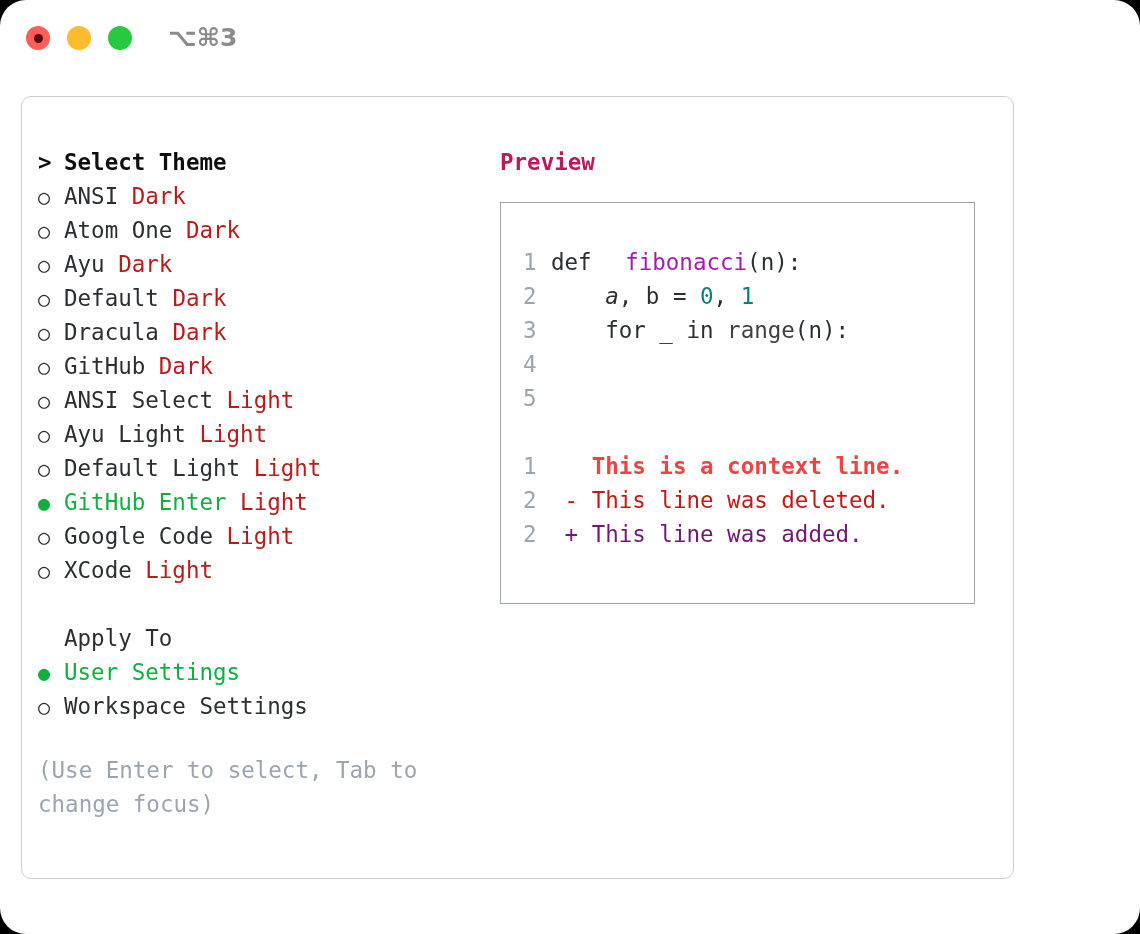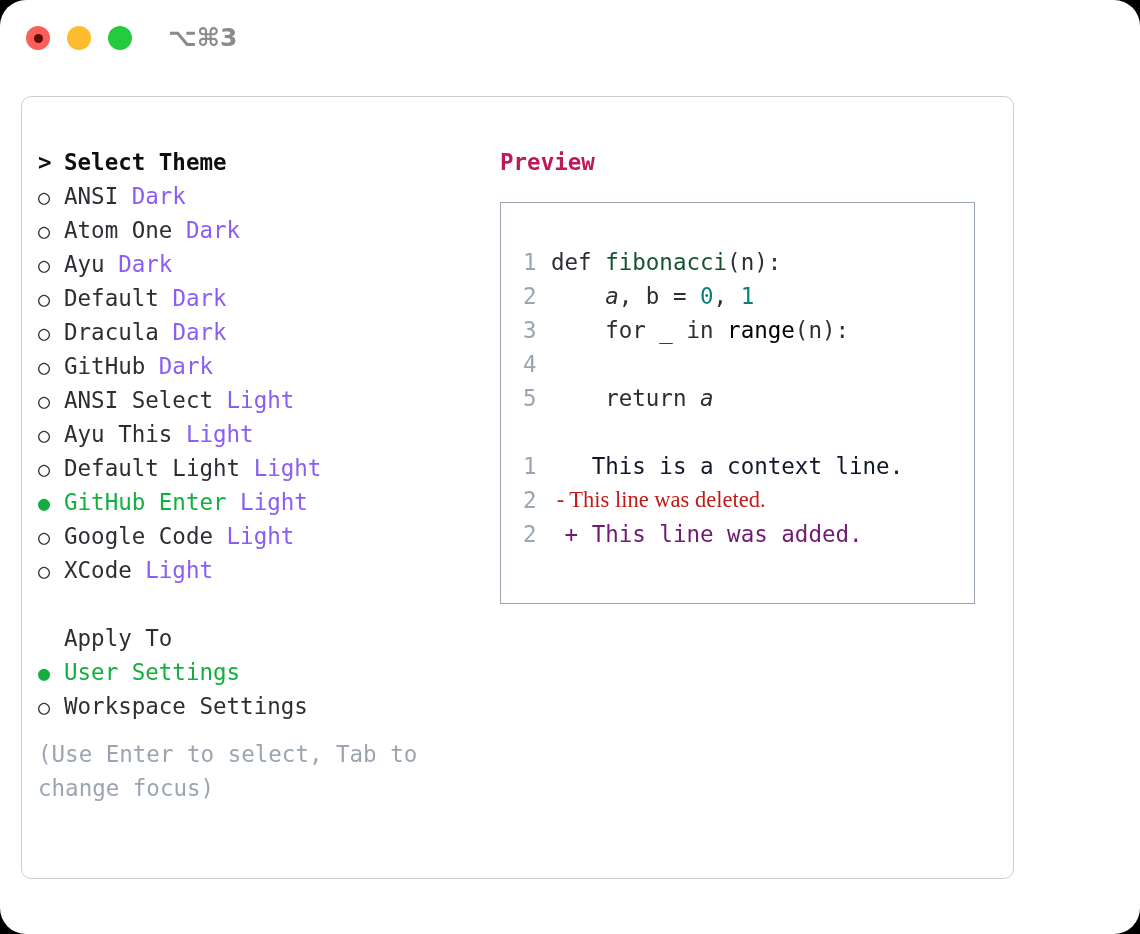--- a/index.html
+++ b/index.html
@@ -110,29 +110,29 @@
     text-align: left;
   }
   .section-head {
     font-weight: bold;
     color: #0c0e10;
   }
   .radio-dot {
     font-size: 20px;
   }
   .dim {
-    color: #8b5cf6;
+    color: #b91c1c;
   }
   .sel {
     color: #11b03e;
   }
   .spacer-row { height: 34px; }
 
   .hint {
-    margin-top: 14px;
+    margin-top: 30px;
     font-size: 22.5px;
     line-height: 34px;
     color: #9aa5b1;
     width: 400px;
     white-space: pre-wrap;
   }
 
   
   .right-col {
     position: absolute;
@@ -163,27 +163,27 @@
     white-space: pre;
   }
   .lineno {
     display: inline-block;
     width: 28px;
     flex: 0 0 28px;
     color: #9aa5b1;
     text-align: left;
   }
   .code-body { color: #2b2f33; }
-  .tok-func   { color: #14532d; }
+  .tok-func   { color: #a21caf; margin-left: 20px; }
   .tok-num    { color: #0b7d77; }
-  .tok-builtin{ color: #000000; }
+  .tok-builtin{ color: #404040; }
   .tok-var    { font-style: italic; color: #2b2f33; }
   .blank-line { height: 34px; }
-  .diff-ctx { color: #0f172a; }
-  .diff-del { color: #c21b17; font-family: Liberation Serif, serif; }
+  .diff-ctx { color: #ef4444; font-weight: bold; }
+  .diff-del { color: #c21b17; }
   .diff-add { color: #701a75; }
 </style>
 </head>
 <body>
 
 <div class="window">
 
   <div class="titlebar">
     <div class="lights">
       <span class="light light-red"></span>
@@ -198,21 +198,21 @@
     <div class="left-col">
       <div id="theme-list">
           <div class="row section-head"><span class="marker">&gt;</span><span>Select Theme</span></div>
           <div class="row"><span class="marker radio-dot">○</span><span>ANSI</span><span> </span><span class="dim">Dark</span></div>
           <div class="row"><span class="marker radio-dot">○</span><span>Atom One</span><span> </span><span class="dim">Dark</span></div>
           <div class="row"><span class="marker radio-dot">○</span><span>Ayu</span><span> </span><span class="dim">Dark</span></div>
           <div class="row"><span class="marker radio-dot">○</span><span>Default</span><span> </span><span class="dim">Dark</span></div>
           <div class="row"><span class="marker radio-dot">○</span><span>Dracula</span><span> </span><span class="dim">Dark</span></div>
           <div class="row"><span class="marker radio-dot">○</span><span>GitHub</span><span> </span><span class="dim">Dark</span></div>
           <div class="row"><span class="marker radio-dot">○</span><span>ANSI Select</span><span> </span><span class="dim">Light</span></div>
-          <div class="row"><span class="marker radio-dot">○</span><span>Ayu This</span><span> </span><span class="dim">Light</span></div>
+          <div class="row"><span class="marker radio-dot">○</span><span>Ayu Light</span><span> </span><span class="dim">Light</span></div>
           <div class="row"><span class="marker radio-dot">○</span><span>Default Light</span><span> </span><span class="dim">Light</span></div>
           <div class="row"><span class="marker radio-dot sel">●</span><span class="sel">GitHub Enter</span><span> </span><span class="dim">Light</span></div>
           <div class="row"><span class="marker radio-dot">○</span><span>Google Code</span><span> </span><span class="dim">Light</span></div>
           <div class="row"><span class="marker radio-dot">○</span><span>XCode</span><span> </span><span class="dim">Light</span></div>
           <div class="spacer-row"></div>
         </div>
       <div id="apply-list">
           <div class="row"><span class="marker"> </span><span>Apply To</span></div>
           <div class="row"><span class="marker radio-dot sel">●</span><span class="sel">User Settings</span></div>
           <div class="row"><span class="marker radio-dot">○</span><span>Workspace Settings</span></div>
@@ -221,21 +221,21 @@
     </div>
 
     <div class="right-col">
       <div class="preview-title">Preview</div>
       <div class="preview-box">
         <div id="code-block">
             <div class="code-line"><span class="lineno">1</span><span class="code-body"><span class="code-body">def </span><span class="tok-func">fibonacci</span><span class="code-body">(n):</span></span></div>
             <div class="code-line"><span class="lineno">2</span><span class="code-body"><span class="code-body">    </span><span class="tok-var">a</span><span class="code-body">, b = </span><span class="tok-num">0</span><span class="code-body">, </span><span class="tok-num">1</span></span></div>
             <div class="code-line"><span class="lineno">3</span><span class="code-body"><span class="code-body">    for _ in </span><span class="tok-builtin">range</span><span class="code-body">(n):</span></span></div>
             <div class="code-line"><span class="lineno">4</span></div>
-            <div class="code-line"><span class="lineno">5</span><span class="code-body"><span class="code-body">    return </span><span class="tok-var">a</span></span></div>
+            <div class="code-line"><span class="lineno">5</span></div>
           </div>
         <div class="blank-line"></div>
         <div id="diff-block">
             <div class="code-line"><span class="lineno">1</span><span class="diff-ctx">   This is a context line.</span></div>
             <div class="code-line"><span class="lineno">2</span><span class="diff-del"> - This line was deleted.</span></div>
             <div class="code-line"><span class="lineno">2</span><span class="diff-add"> + This line was added.</span></div>
           </div>
       </div>
     </div>
 

